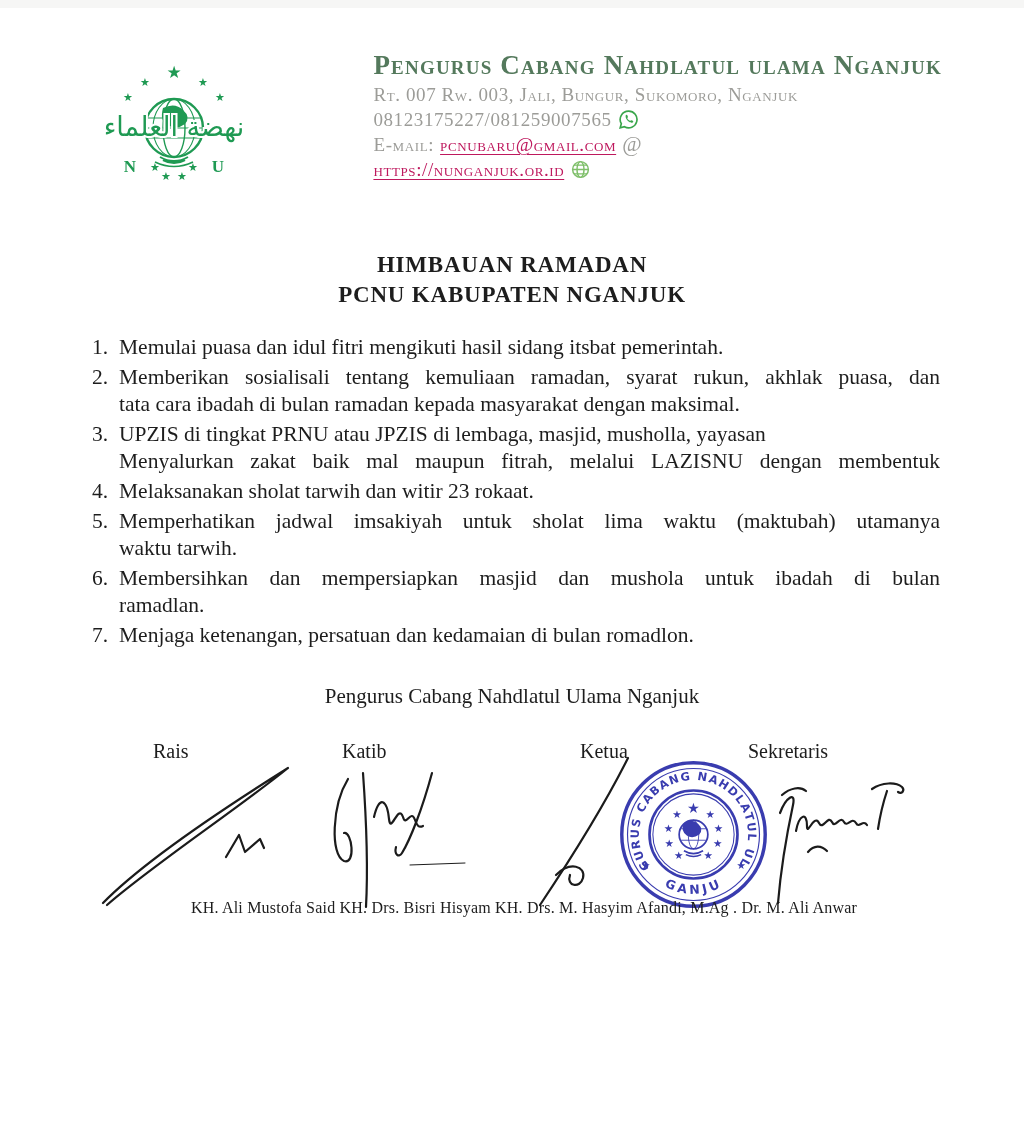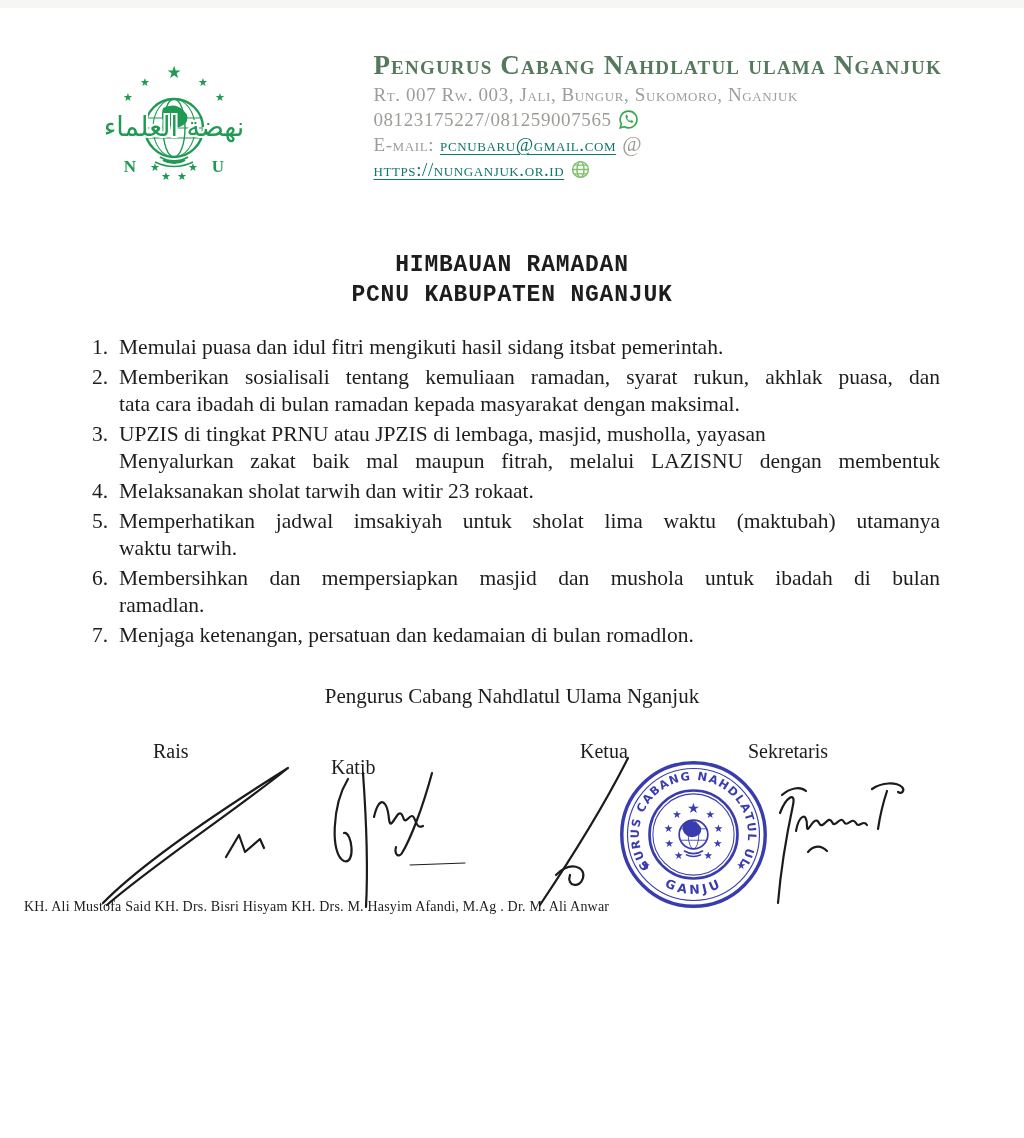--- a/index.html
+++ b/index.html
@@ -17,50 +17,50 @@
   .org-name {
     font-variant:small-caps; font-size:27px; line-height:34px; letter-spacing:1.2px;
     color:#54795c; font-weight:600;
   }
   .head-line {
     display:flex; align-items:center; gap:6px;
     font-variant:small-caps; font-size:19px; line-height:25px; letter-spacing:0.6px;
     color:#9c9c98;
   }
   .head-line .u { text-decoration:underline; text-underline-offset:3px; }
-  a.contact-link { color:#0f766e; }
+  a.contact-link { color:#be185d; }
   .at-sign { font-size:21px; font-variant:normal; }
   .h-icon { width:21px; height:21px; flex:0 0 auto; }
 
   
   .doc-title {
     position:absolute; left:0; top:250px; width:100%; text-align:center;
-    font-weight:bold; font-size:23px; line-height:30px; letter-spacing:0.8px;font-family:Liberation Mono, monospace;
+    font-weight:bold; font-size:23px; line-height:30px; letter-spacing:0.8px;
   }
   .items { position:absolute; left:92px; top:334px; width:848px; }
   .item { position:relative; padding-left:27px; margin-bottom:3px; font-size:21.5px; }
   .num { position:absolute; left:0; top:0; line-height:27px; }
   .line { display:block; line-height:27px; }
   .jline { text-align:justify; text-align-last:justify; }
 
   .closing { position:absolute; left:0; top:684px; width:100%; text-align:center; font-size:21px; }
 
   .role { position:absolute; top:740px; font-size:20px; }
   .role-rais { left:153px; width:80px; }
-  .role-katib { left:331px; width:80px;margin-top:16px; }
+  .role-katib { left:342px; width:80px; }
   .role-ketua { left:580px; width:80px; }
   .role-sekretaris { left:748px; width:106px; }
 
   .sig-area { position:absolute; left:80px; top:755px; width:870px; height:160px; overflow:visible; }
   .sig-svg { position:absolute; left:0; top:0; }
   .stamp-svg { position:absolute; left:537px; top:3px; opacity:0.93; }
 
   .names-line {
-    position:absolute; left:0; top:899px; width:100%; 
-    font-size:14px; letter-spacing:0.2px; white-space:nowrap;padding-left:24px;
+    position:absolute; left:0; top:899px; width:100%; text-align:center;
+    font-size:16px; letter-spacing:0.2px; white-space:nowrap;padding-left:24px;
   }
 </style>
 </head>
 <body>
 
 <div class="page">
   <div class="top-strip"></div>
 
   <svg class="logo" viewBox="0 0 154 128" xmlns="http://www.w3.org/2000/svg">
     <g fill="#1f9a53" font-family="'DejaVu Sans', sans-serif" text-anchor="middle">

